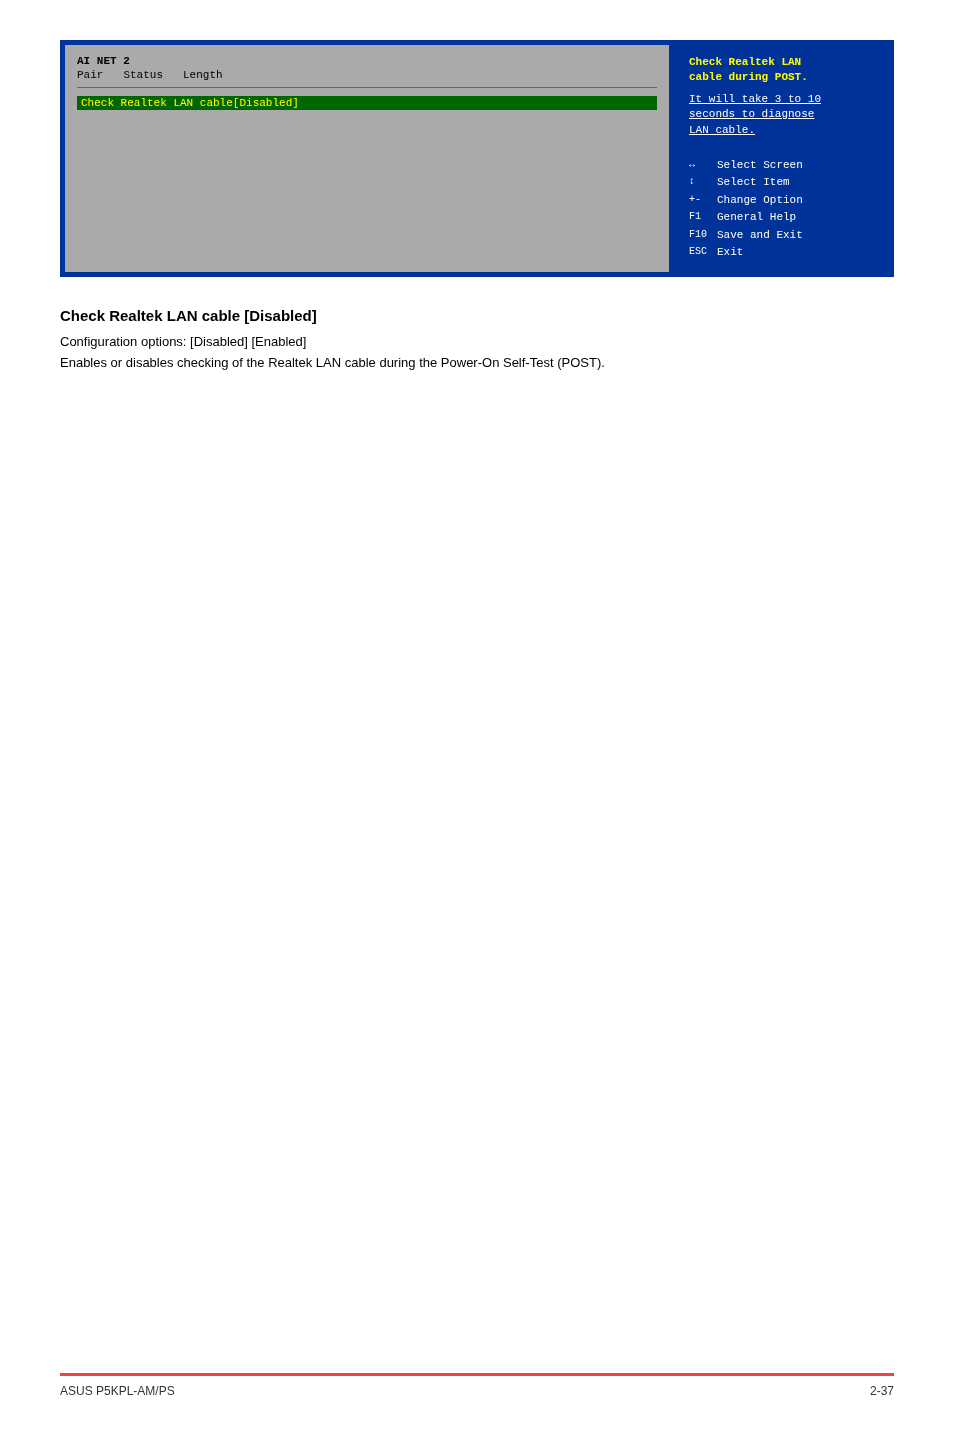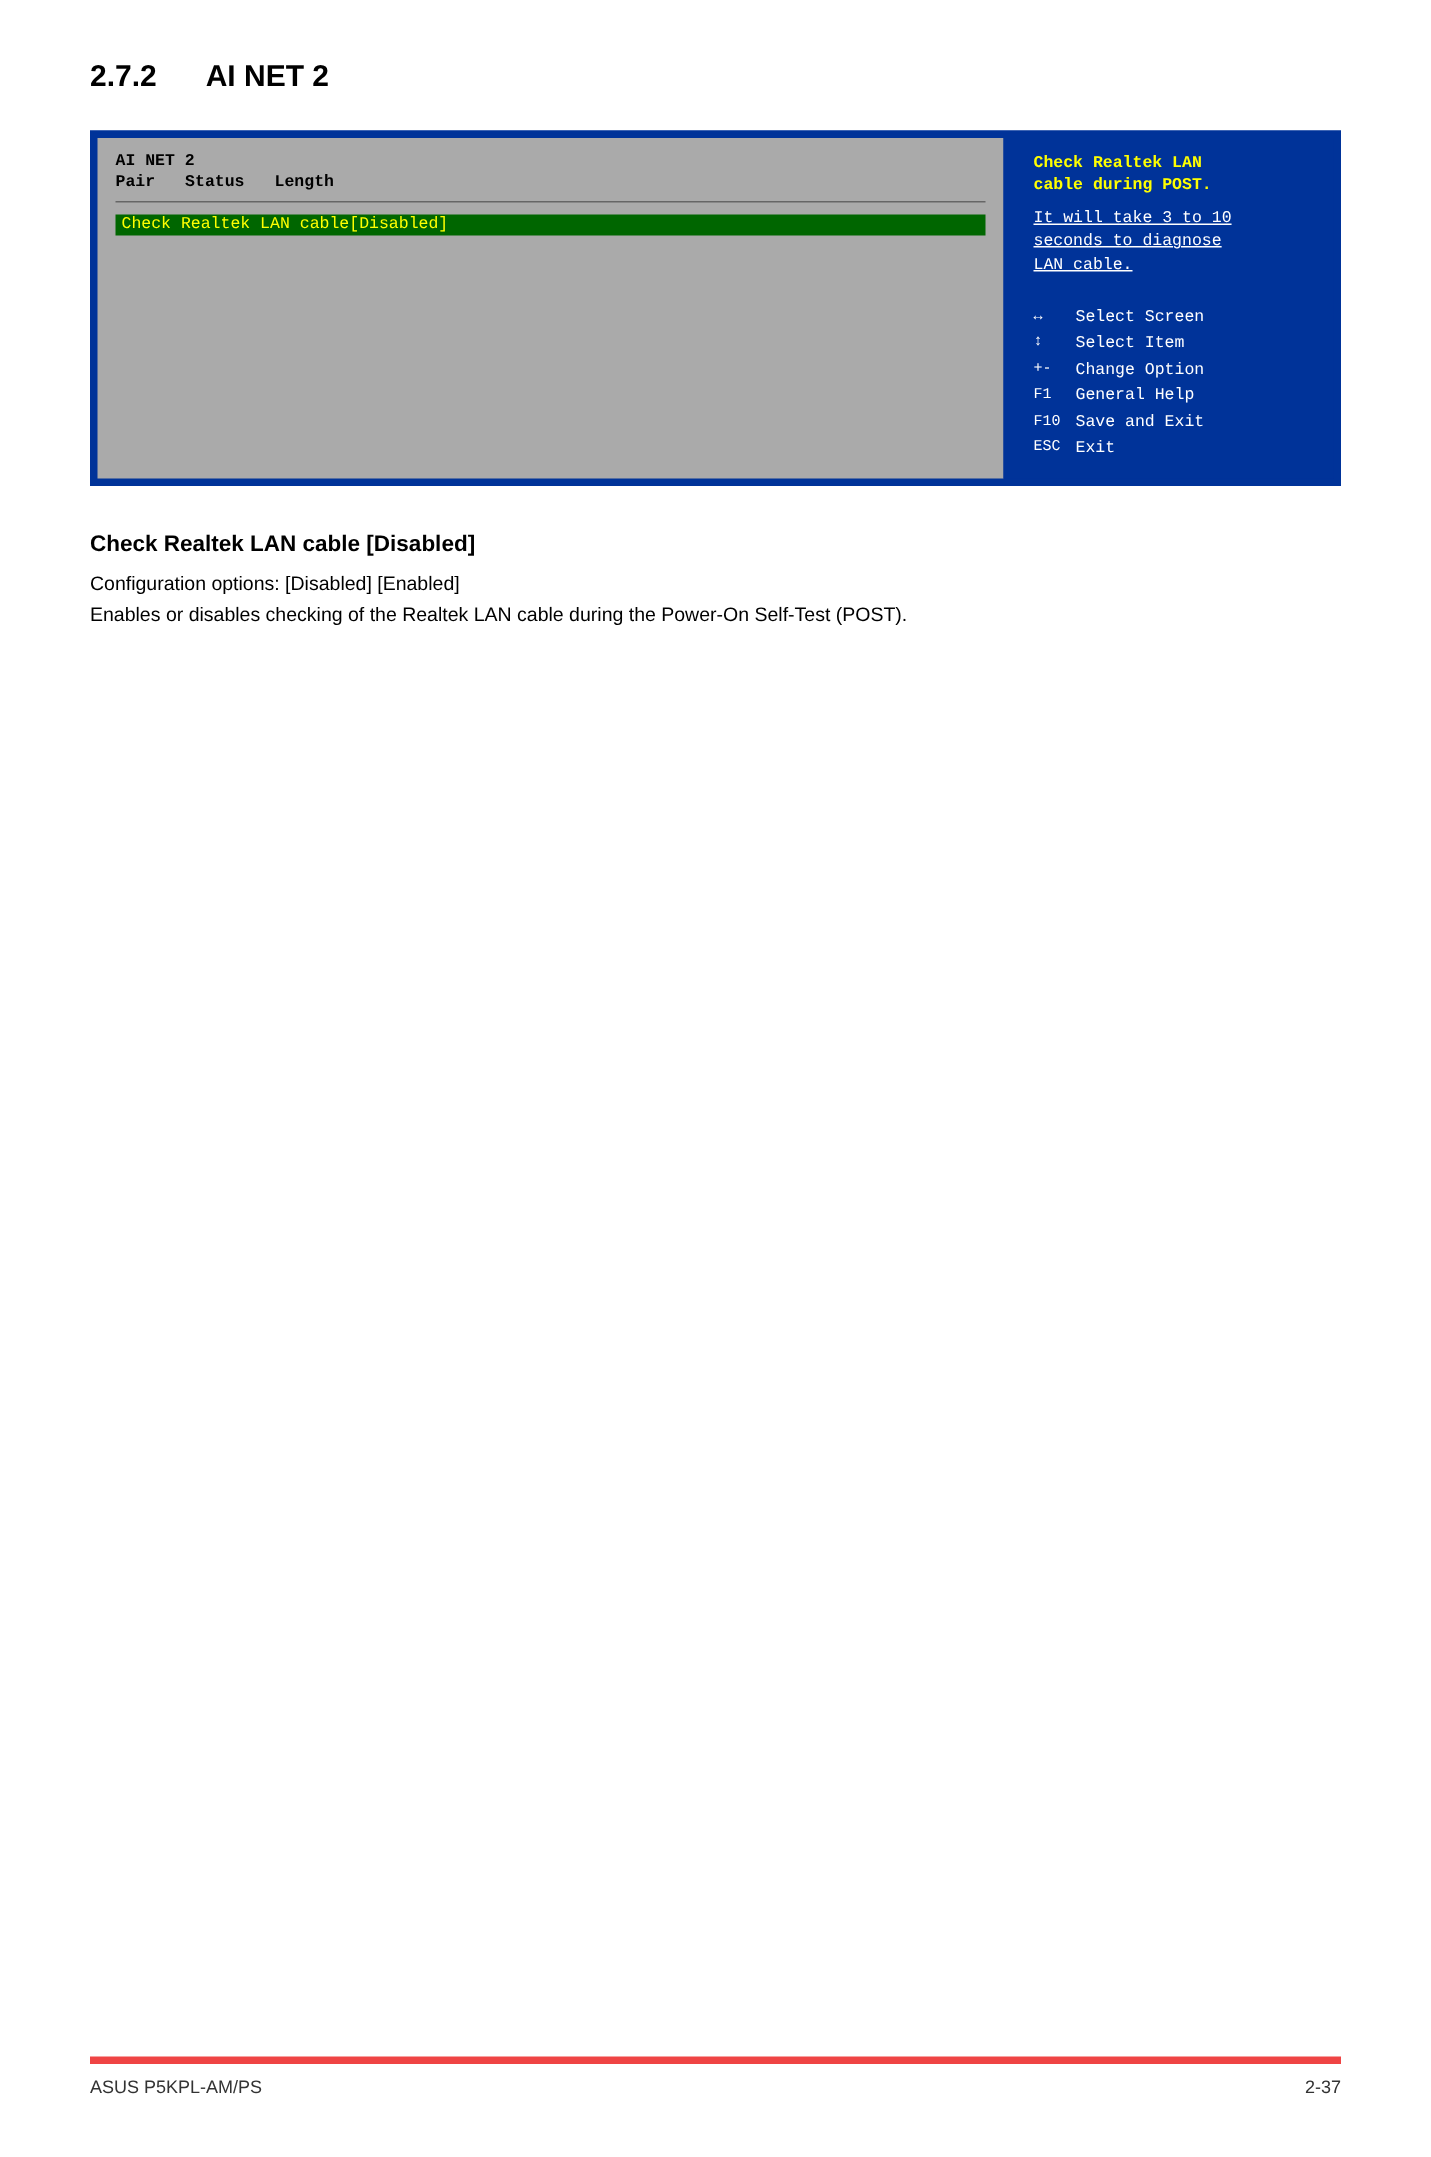--- a/index.html
+++ b/index.html
@@ -52,21 +52,21 @@
     }
 
     .bios-left-header {
       color: #000000;
       font-weight: bold;
       margin-bottom: 2px;
     }
 
     .bios-left-cols {
       color: #000000;
-      font-weight: bold;
+      font-weight: normal;
       margin-bottom: 6px;
       display: flex;
       gap: 20px;
     }
 
     .bios-left-divider {
       border: none;
       border-top: 1px solid #666;
       margin-bottom: 8px;
     }
@@ -157,36 +157,31 @@
 
     
     .page-footer {
       position: absolute;
       bottom: 40px;
       left: 60px;
       right: 60px;
       display: flex;
       justify-content: space-between;
       align-items: center;
-      border-top: 5px solid #ef4444;
+      border-top: 3px solid #ef4444;
       padding-top: 8px;
       font-size: 12px;
       color: #333;
     }
   </style>
 </head>
 <body>
 
 <div class="page-container">
 
-  <h2 class="section-title">
-    <span>2.7.2</span>
-    &nbsp;&nbsp;&nbsp;&nbsp;
-    <span>AI NET 2</span>
-  </h2>
 
   <div class="bios-screen">
     <div class="bios-inner">
 
       <div class="bios-left">
         <div class="bios-left-header">AI NET 2</div>
         <div class="bios-left-cols">
           <span>Pair</span>
           <span>Status</span>
           <span>Length</span>

